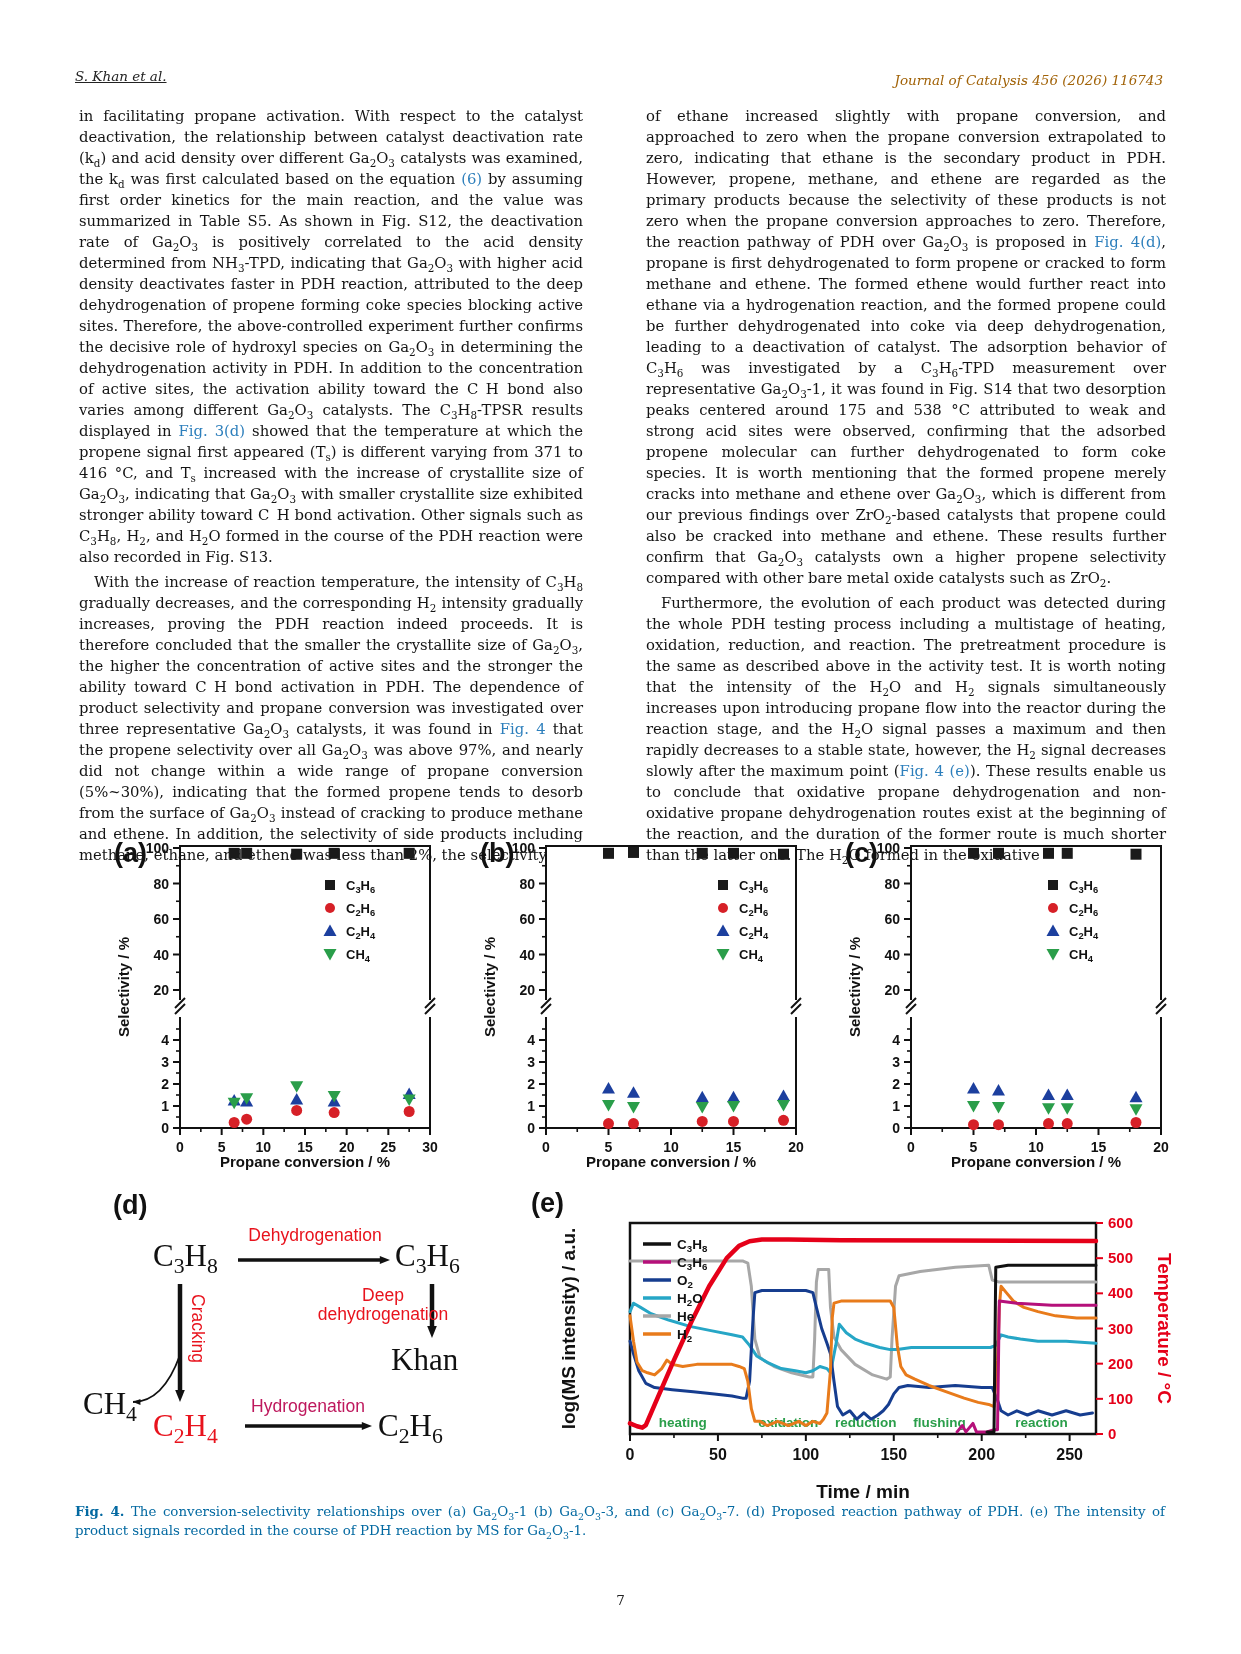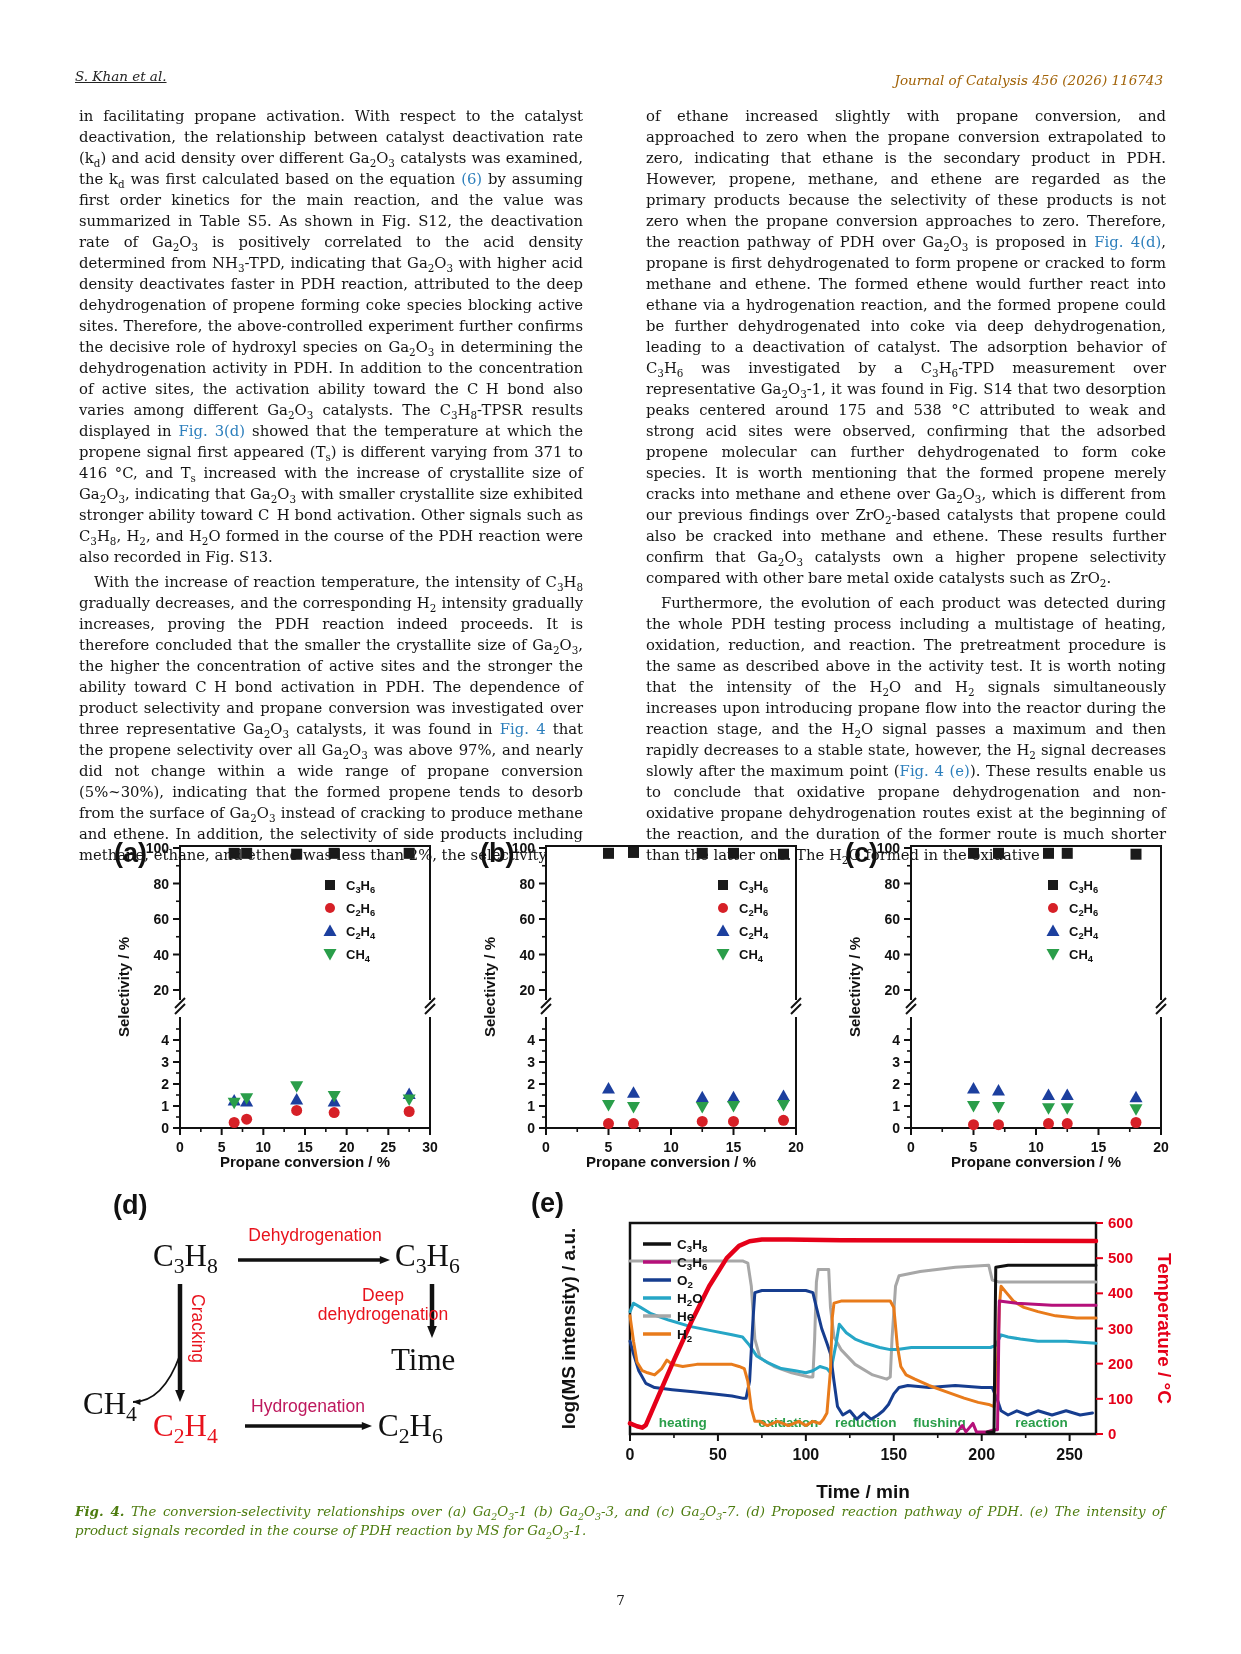--- a/index.html
+++ b/index.html
@@ -16,21 +16,21 @@
   .figure{position:absolute;left:0;top:0;}
   .chart{position:absolute;}
   .panel-label{position:absolute;left:2px;top:2px;font-family:"Liberation Sans",sans-serif;font-weight:bold;font-size:27px;color:#111;z-index:3;}
   #chartE .panel-label{top:58px;left:6px;}
   .pathway{position:absolute;left:75px;top:1190px;width:460px;height:300px;}
   .pathway .panel-label{left:38px;top:0px;}
   .pnode{position:absolute;font-family:"Liberation Serif",serif;font-size:31px;white-space:nowrap;}
   .pstep{position:absolute;font-family:"Liberation Sans",sans-serif;font-weight:normal;font-size:17.5px;line-height:19px;white-space:nowrap;}
   .pstep.center{transform:translateX(-50%);text-align:center;}
   .pstep.rot{writing-mode:vertical-rl;white-space:nowrap;}
-  .caption{position:absolute;left:75px;top:1502px;width:1090px;font-size:13.4px;line-height:18.5px;color:#4d7c0f;text-align:justify;font-style:italic;}
+  .caption{position:absolute;left:75px;top:1502px;width:1090px;font-size:13.4px;line-height:18.5px;color:#0369a1;text-align:justify;}
   .cap-bold{font-weight:bold;}
   .pageno{position:absolute;left:0;right:0;top:1592px;text-align:center;font-size:13.5px;color:#222;}
   svg{position:absolute;left:0;top:0;}
 </style>
 </head>
 <body>
 
 <div class="page">
   <span class="hdr-left">S. Khan et al.</span>
   <span class="hdr-right">Journal of Catalysis 456 (2026) 116743</span>
@@ -352,21 +352,21 @@
           <polygon points="357,148 352.1780338976312,135.92735973750536 361.8219661023688,135.92735973750536" fill="#111111"></polygon>
           <line x1="105" y1="94" x2="105" y2="204.85" stroke="#111111" stroke-width="4.5"></line>
           <polygon points="105,212 100.17803389763122,199.92735973750536 109.82196610236878,199.92735973750536" fill="#111111"></polygon>
           <line x1="170" y1="236" x2="290.95" y2="236" stroke="#111111" stroke-width="3.5"></line>
           <polygon points="297,236 286.7846890086584,240.08012516354282 286.7846890086584,231.91987483645718" fill="#111111"></polygon>
           <path d="M105,165 Q88,212 58,212" fill="none" stroke="#111111" stroke-width="1.8"></path>
           <polygon points="58,212 65.42931708461208,209.03263624469614 65.42931708461208,214.96736375530386" fill="#111111"></polygon>
         </svg>
         <div class="pnode" style="left: 78px; top: 48px; color: rgb(17, 17, 17);">C<sub>3</sub>H<sub>8</sub></div>
         <div class="pnode" style="left: 320px; top: 48px; color: rgb(17, 17, 17);">C<sub>3</sub>H<sub>6</sub></div>
-        <div class="pnode" style="left: 316px; top: 152px; color: rgb(17, 17, 17);">Time</div>
+        <div class="pnode" style="left: 316px; top: 152px; color: rgb(17, 17, 17);">Khan</div>
         <div class="pnode" style="left: 8px; top: 196px; color: rgb(17, 17, 17);">CH<sub>4</sub></div>
         <div class="pnode" style="left: 78px; top: 218px; color: rgb(232, 19, 29);">C<sub>2</sub>H<sub>4</sub></div>
         <div class="pnode" style="left: 303px; top: 218px; color: rgb(17, 17, 17);">C<sub>2</sub>H<sub>6</sub></div>
         <div class="pstep center" style="left: 240px; top: 36px; color: rgb(232, 19, 29);">Dehydrogenation</div>
         <div class="pstep center" style="left: 272px; top: 96px; color: rgb(232, 19, 29); margin-left: 36px;">Deep<br>dehydrogenation</div>
         <div class="pstep rot" style="left: 113px; top: 104px; color: rgb(232, 19, 29);">Cracking</div>
         <div class="pstep center" style="left: 233px; top: 207px; color: #be185d;">Hydrogenation</div>
       </div>
 
     <div class="chart" id="chartE" style="left:525px;top:1130px;width:655px;height:390px;">

